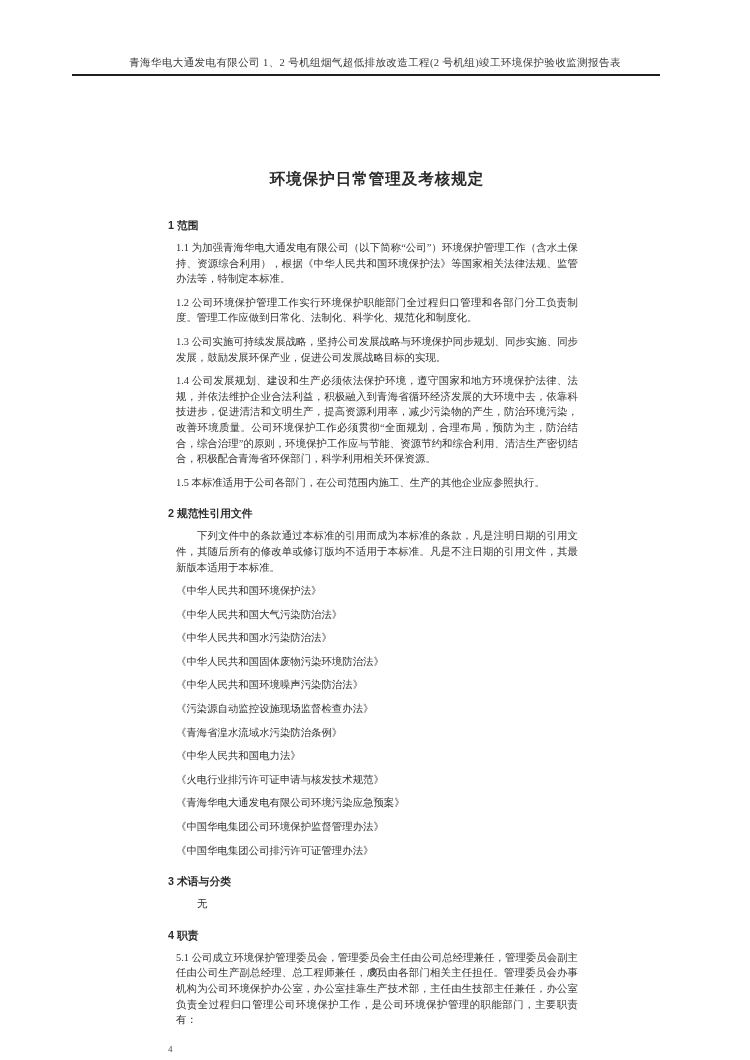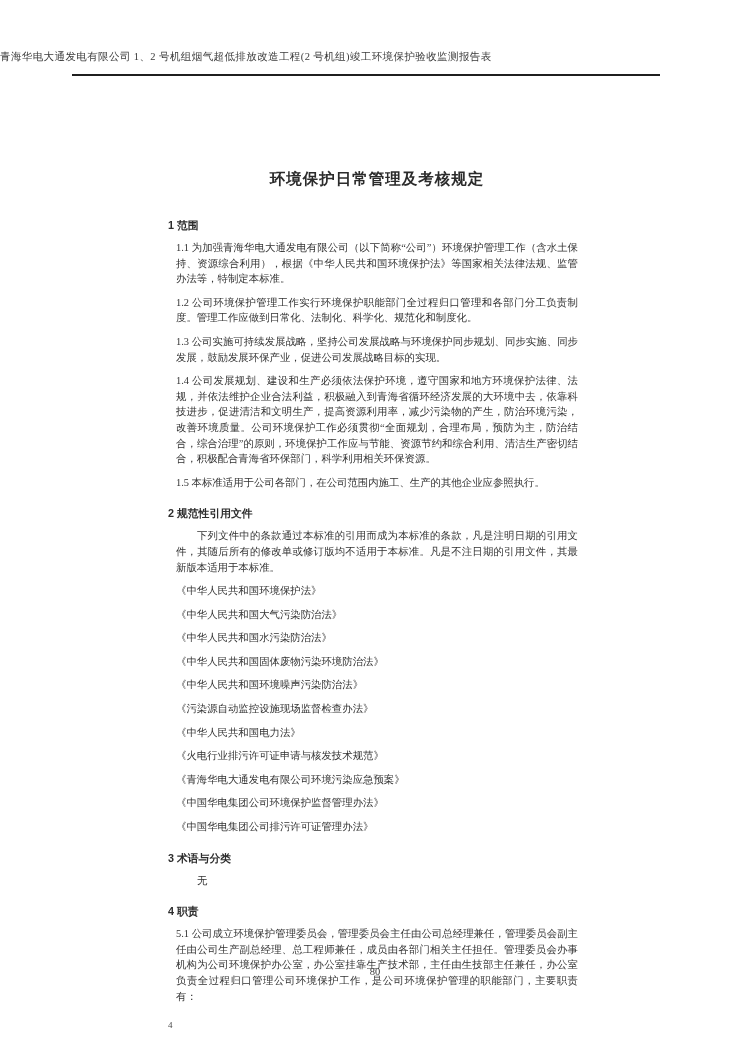--- a/index.html
+++ b/index.html
@@ -7,22 +7,22 @@
     width: 750px; height: 1060px;
     background: #ffffff;
     font-family: "Liberation Serif", "DejaVu Serif", serif;
     position: relative;
     overflow: hidden;
   }
   .page { position: absolute; inset: 0; }
 
   .doc-header {
     position: absolute;
-    top: 50px; left: 0; right: 0;
-    text-align: left;
+    top: 56px; left: 0; right: 0;
+    text-align: center;
     font-size: 10.5px;
     letter-spacing: 0.4px;
     color: #3b3b3b;
   }
   .header-rule {
     position: absolute;
     top: 74px; left: 72px;
     width: 588px; height: 2px;
     background: #1f1f1f;
   }
@@ -101,20 +101,21 @@
         <div class="blk-para">1.4 公司发展规划、建设和生产必须依法保护环境，遵守国家和地方环境保护法律、法规，并依法维护企业合法利益，积极融入到青海省循环经济发展的大环境中去，依靠科技进步，促进清洁和文明生产，提高资源利用率，减少污染物的产生，防治环境污染，改善环境质量。公司环境保护工作必须贯彻“全面规划，合理布局，预防为主，防治结合，综合治理”的原则，环境保护工作应与节能、资源节约和综合利用、清洁生产密切结合，积极配合青海省环保部门，科学利用相关环保资源。</div>
         <div class="blk-para">1.5 本标准适用于公司各部门，在公司范围内施工、生产的其他企业应参照执行。</div>
         <div class="blk-heading">2 规范性引用文件</div>
         <div class="blk-para-indent">下列文件中的条款通过本标准的引用而成为本标准的条款，凡是注明日期的引用文件，其随后所有的修改单或修订版均不适用于本标准。凡是不注日期的引用文件，其最新版本适用于本标准。</div>
         <div class="blk-ref">《中华人民共和国环境保护法》</div>
         <div class="blk-ref">《中华人民共和国大气污染防治法》</div>
         <div class="blk-ref">《中华人民共和国水污染防治法》</div>
         <div class="blk-ref">《中华人民共和国固体废物污染环境防治法》</div>
         <div class="blk-ref">《中华人民共和国环境噪声污染防治法》</div>
         <div class="blk-ref">《污染源自动监控设施现场监督检查办法》</div>
+        <div class="blk-ref">《青海省湟水流域水污染防治条例》</div>
         <div class="blk-ref">《中华人民共和国电力法》</div>
         <div class="blk-ref">《火电行业排污许可证申请与核发技术规范》</div>
         <div class="blk-ref">《青海华电大通发电有限公司环境污染应急预案》</div>
         <div class="blk-ref">《中国华电集团公司环境保护监督管理办法》</div>
         <div class="blk-ref">《中国华电集团公司排污许可证管理办法》</div>
         <div class="blk-heading">3 术语与分类</div>
         <div class="blk-plain">无</div>
         <div class="blk-heading">4 职责</div>
         <div class="blk-para">5.1 公司成立环境保护管理委员会，管理委员会主任由公司总经理兼任，管理委员会副主任由公司生产副总经理、总工程师兼任，成员由各部门相关主任担任。管理委员会办事机构为公司环境保护办公室，办公室挂靠生产技术部，主任由生技部主任兼任，办公室负责全过程归口管理公司环境保护工作，是公司环境保护管理的职能部门，主要职责有：</div>
       </div>

